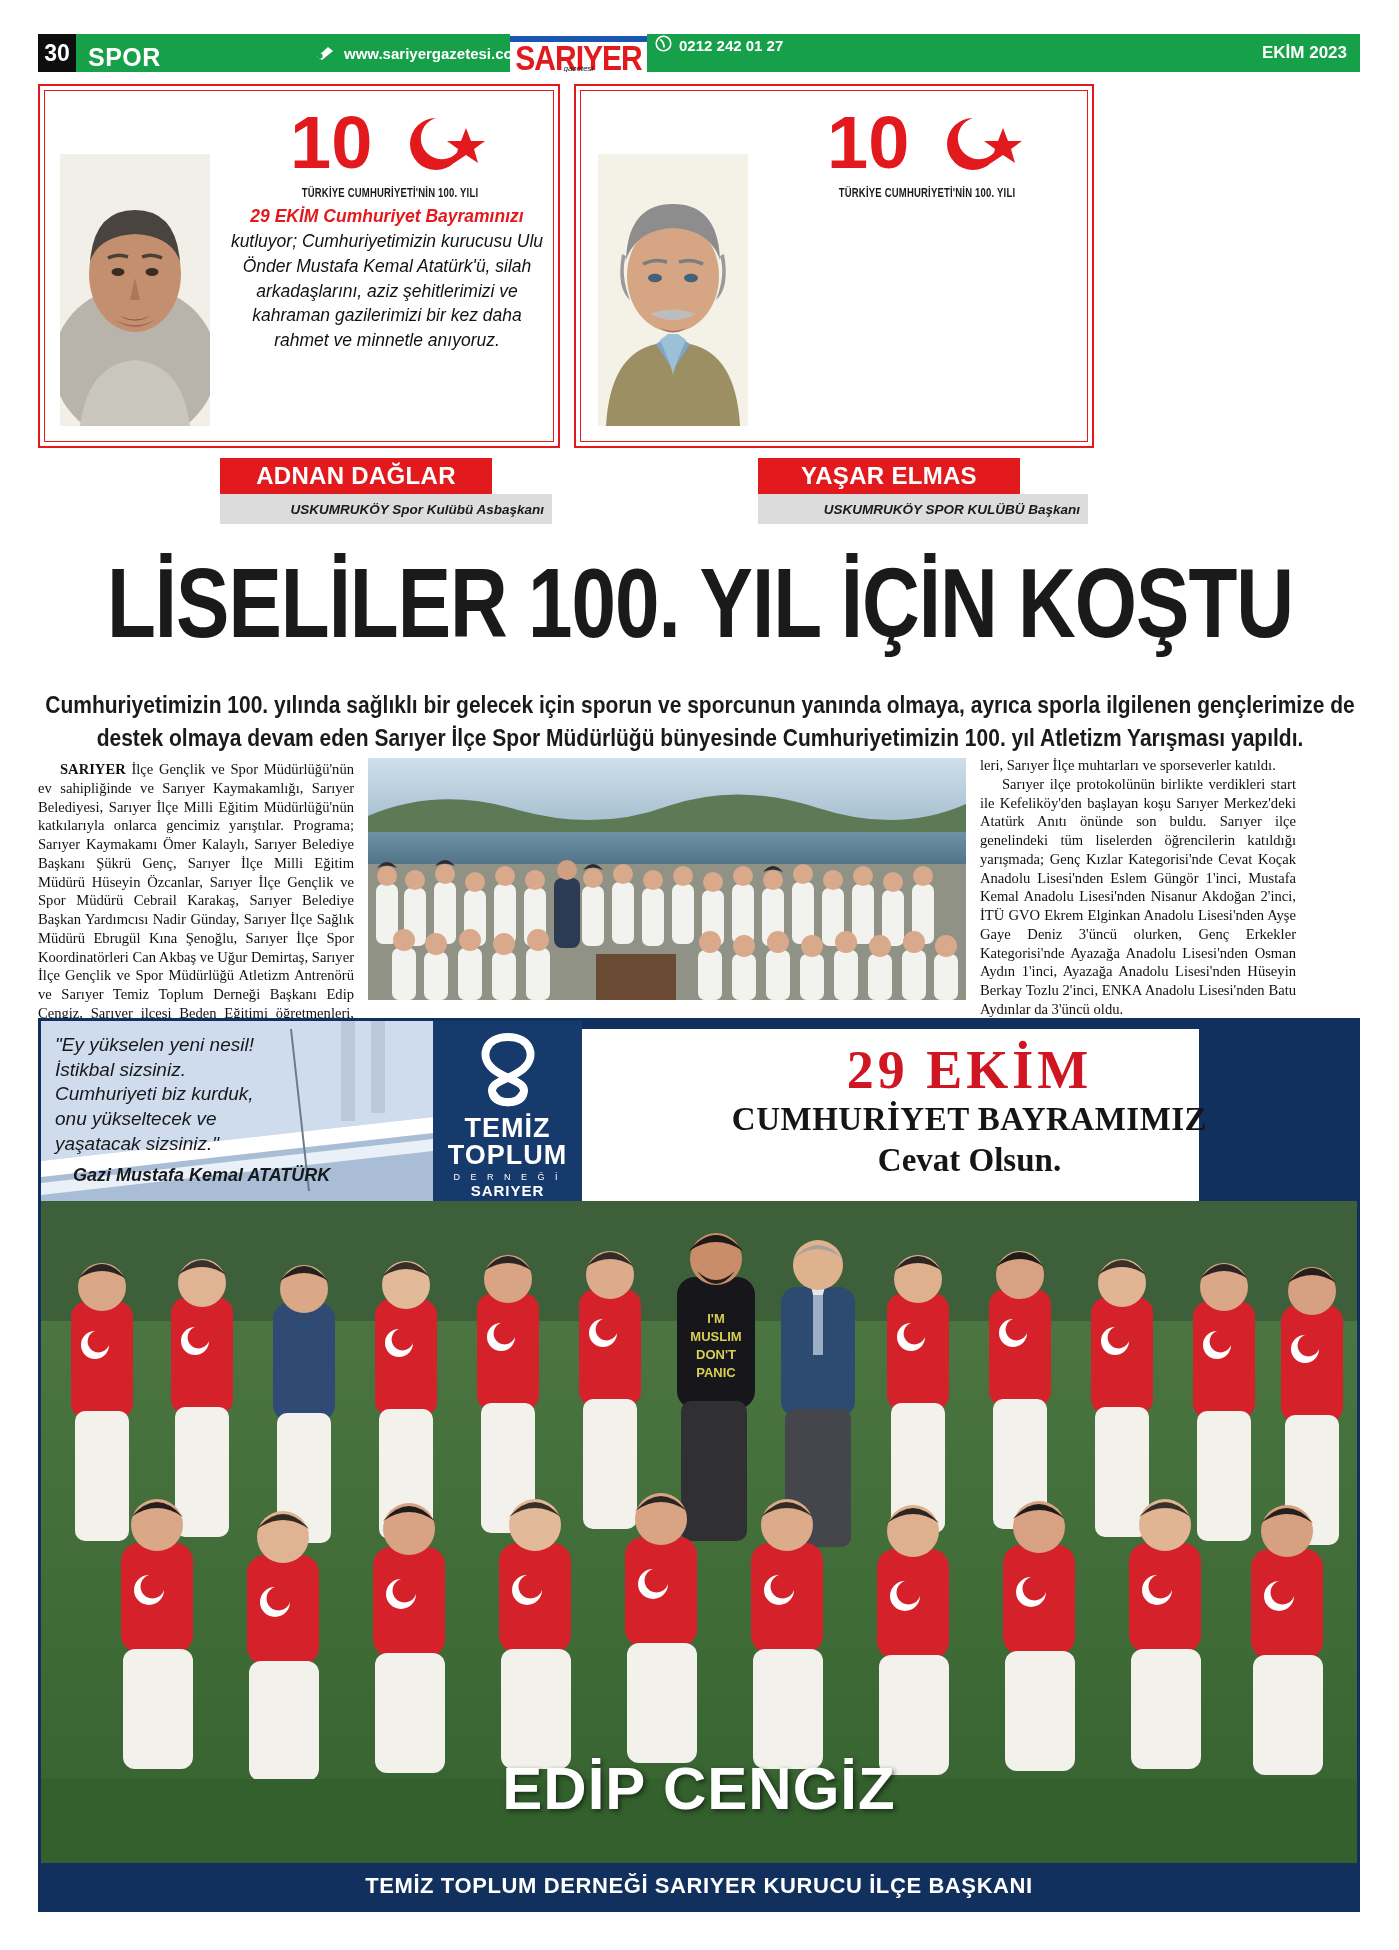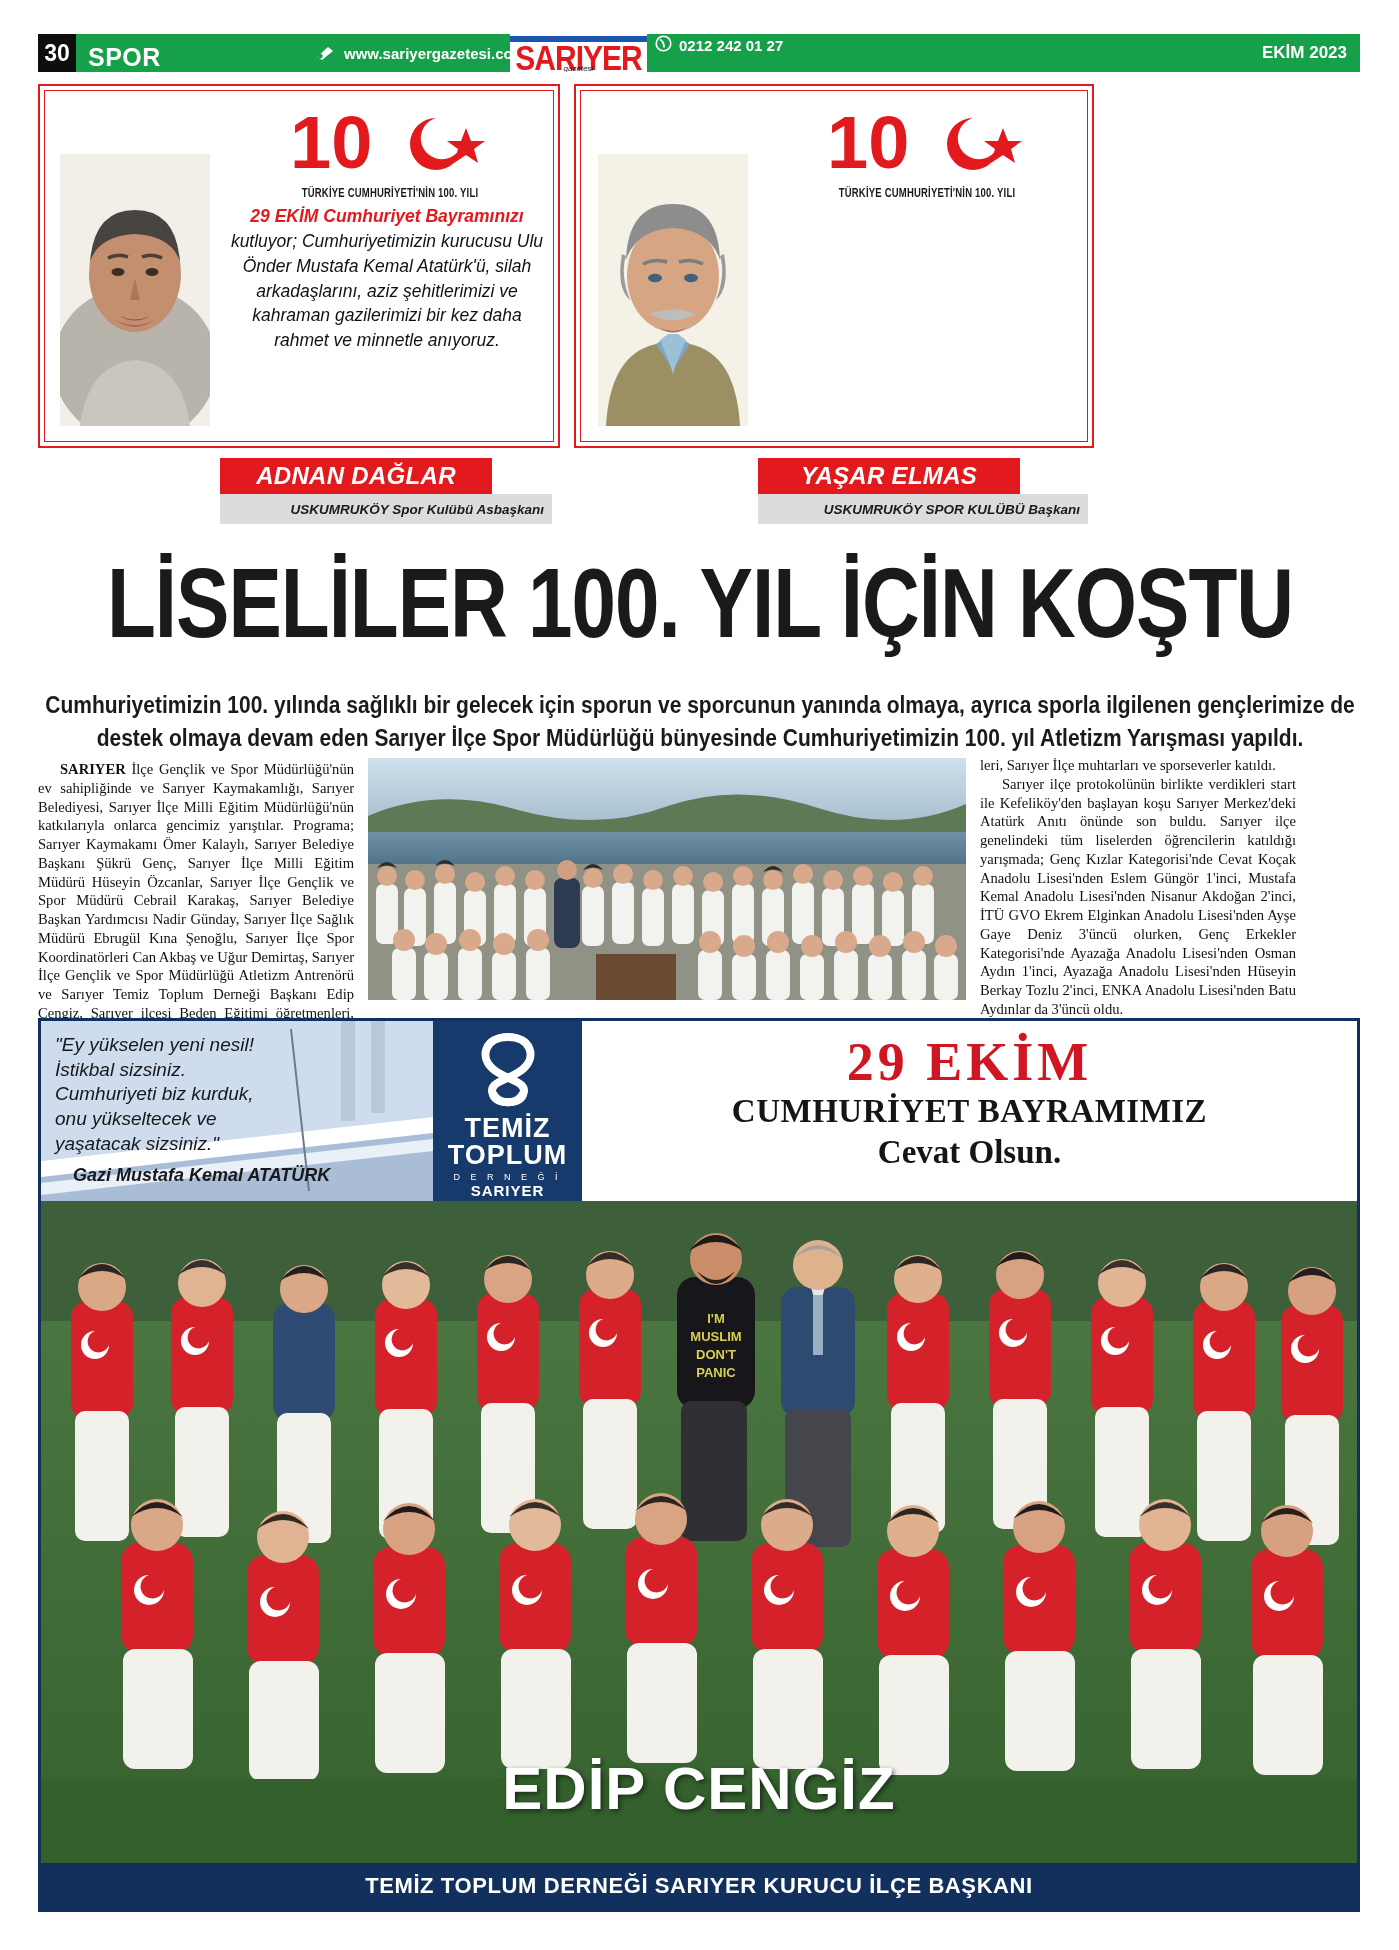--- a/index.html
+++ b/index.html
@@ -35,21 +35,21 @@
 
   .photo{position:absolute;background:#e7e2dc;overflow:hidden;}
   .logo100{position:absolute;text-align:center;}
   .logo100 .glyph{font-weight:bold;color:#e2191d;line-height:1;}
   .logo100 .sub{font-size:9.5px;color:#1a1a1a;letter-spacing:.2px;font-weight:bold;
      transform:scaleY(1.25);transform-origin:top center;margin-top:3px;}
   .greet-text{position:absolute;font-style:italic;font-size:17.5px;line-height:1.42;color:#111;text-align:center;}
   .greet-text .red{color:#e2191d;font-weight:bold;font-style:italic;}
 
   .namebar{position:absolute;height:36px;background:#e2191d;display:flex;align-items:center;justify-content:center;}
-  .namebar span{color:#fff;font-weight:bold;font-style:italic;font-size:24px;letter-spacing:.3px;}
+  .namebar span{color:#fff;font-weight:bold;font-size:24px;letter-spacing:.3px;}
   .rolebar{position:absolute;height:30px;background:#dcdcdc;display:flex;align-items:center;justify-content:flex-end;
     padding-right:8px;box-sizing:border-box;}
   .rolebar span{color:#1a1a1a;font-weight:bold;font-style:italic;font-size:13.5px;}
 
   
   .headline{position:absolute;left:40px;top:556px;width:1320px;text-align:center;
     font-weight:bold;font-size:80px;line-height:.98;color:#1a1a1a;letter-spacing:-1px;
     transform:scaleY(1.22);transform-origin:top center;}
   .spot{position:absolute;left:40px;top:688px;width:1320px;text-align:center;font-weight:bold;
     font-size:21px;line-height:1.32;color:#1a1a1a;transform:scaleY(1.18);transform-origin:top center;}
@@ -70,21 +70,21 @@
   .ad-quote{position:absolute;left:14px;top:12px;width:330px;font-style:italic;font-size:19px;line-height:1.30;
     color:#17181b;font-weight:500;}
   .ad-quote .author{display:block;margin-top:8px;font-weight:bold;font-style:italic;font-size:18px;padding-left:18px;}
   .ad-logopane{position:absolute;left:392px;top:0;width:149px;height:180px;background:#163a6b;
     display:flex;flex-direction:column;align-items:center;justify-content:flex-start;padding-top:8px;box-sizing:border-box;}
   .ad-logopane .t1,.ad-logopane .t2{color:#fff;font-weight:bold;font-size:27px;letter-spacing:1px;line-height:1;}
   .ad-logopane .t3{color:#fff;font-size:9px;letter-spacing:4px;margin-top:3px;}
   .ad-logopane .t4{color:#fff;font-weight:bold;font-size:15px;letter-spacing:1px;}
 
   .ad-photo{position:absolute;left:0;top:180px;width:1316px;height:664px;overflow:hidden;background:#2b5d2f;}
-  .ad-right{position:absolute;left:541px;top:0;width:775px;height:180px;background:#ffffff;}
+  .ad-right{position:absolute;left:541px;top:8px;width:617px;height:180px;background:#ffffff;}
   .ad-r1{position:absolute;left:0;top:10px;width:775px;text-align:center;color:#cf1622;font-weight:bold;font-size:54px;
      letter-spacing:4px;font-family:"Liberation Serif",serif;}
   .ad-r2{position:absolute;left:0;top:72px;width:775px;text-align:center;color:#151515;font-weight:bold;font-size:33px;
      letter-spacing:.5px;font-family:"Liberation Serif",serif;}
   .ad-r3{position:absolute;left:0;top:113px;width:775px;text-align:center;color:#151515;font-weight:bold;font-size:33px;
      font-family:"Liberation Serif",serif;}
   .speech-tail{position:absolute;left:700px;top:178px;width:0;height:0;
      border-left:26px solid #ffffff;border-bottom:40px solid transparent;}
 
   .ad-name{position:absolute;left:0;bottom:86px;width:1316px;text-align:center;color:#ffffff;font-weight:bold;

